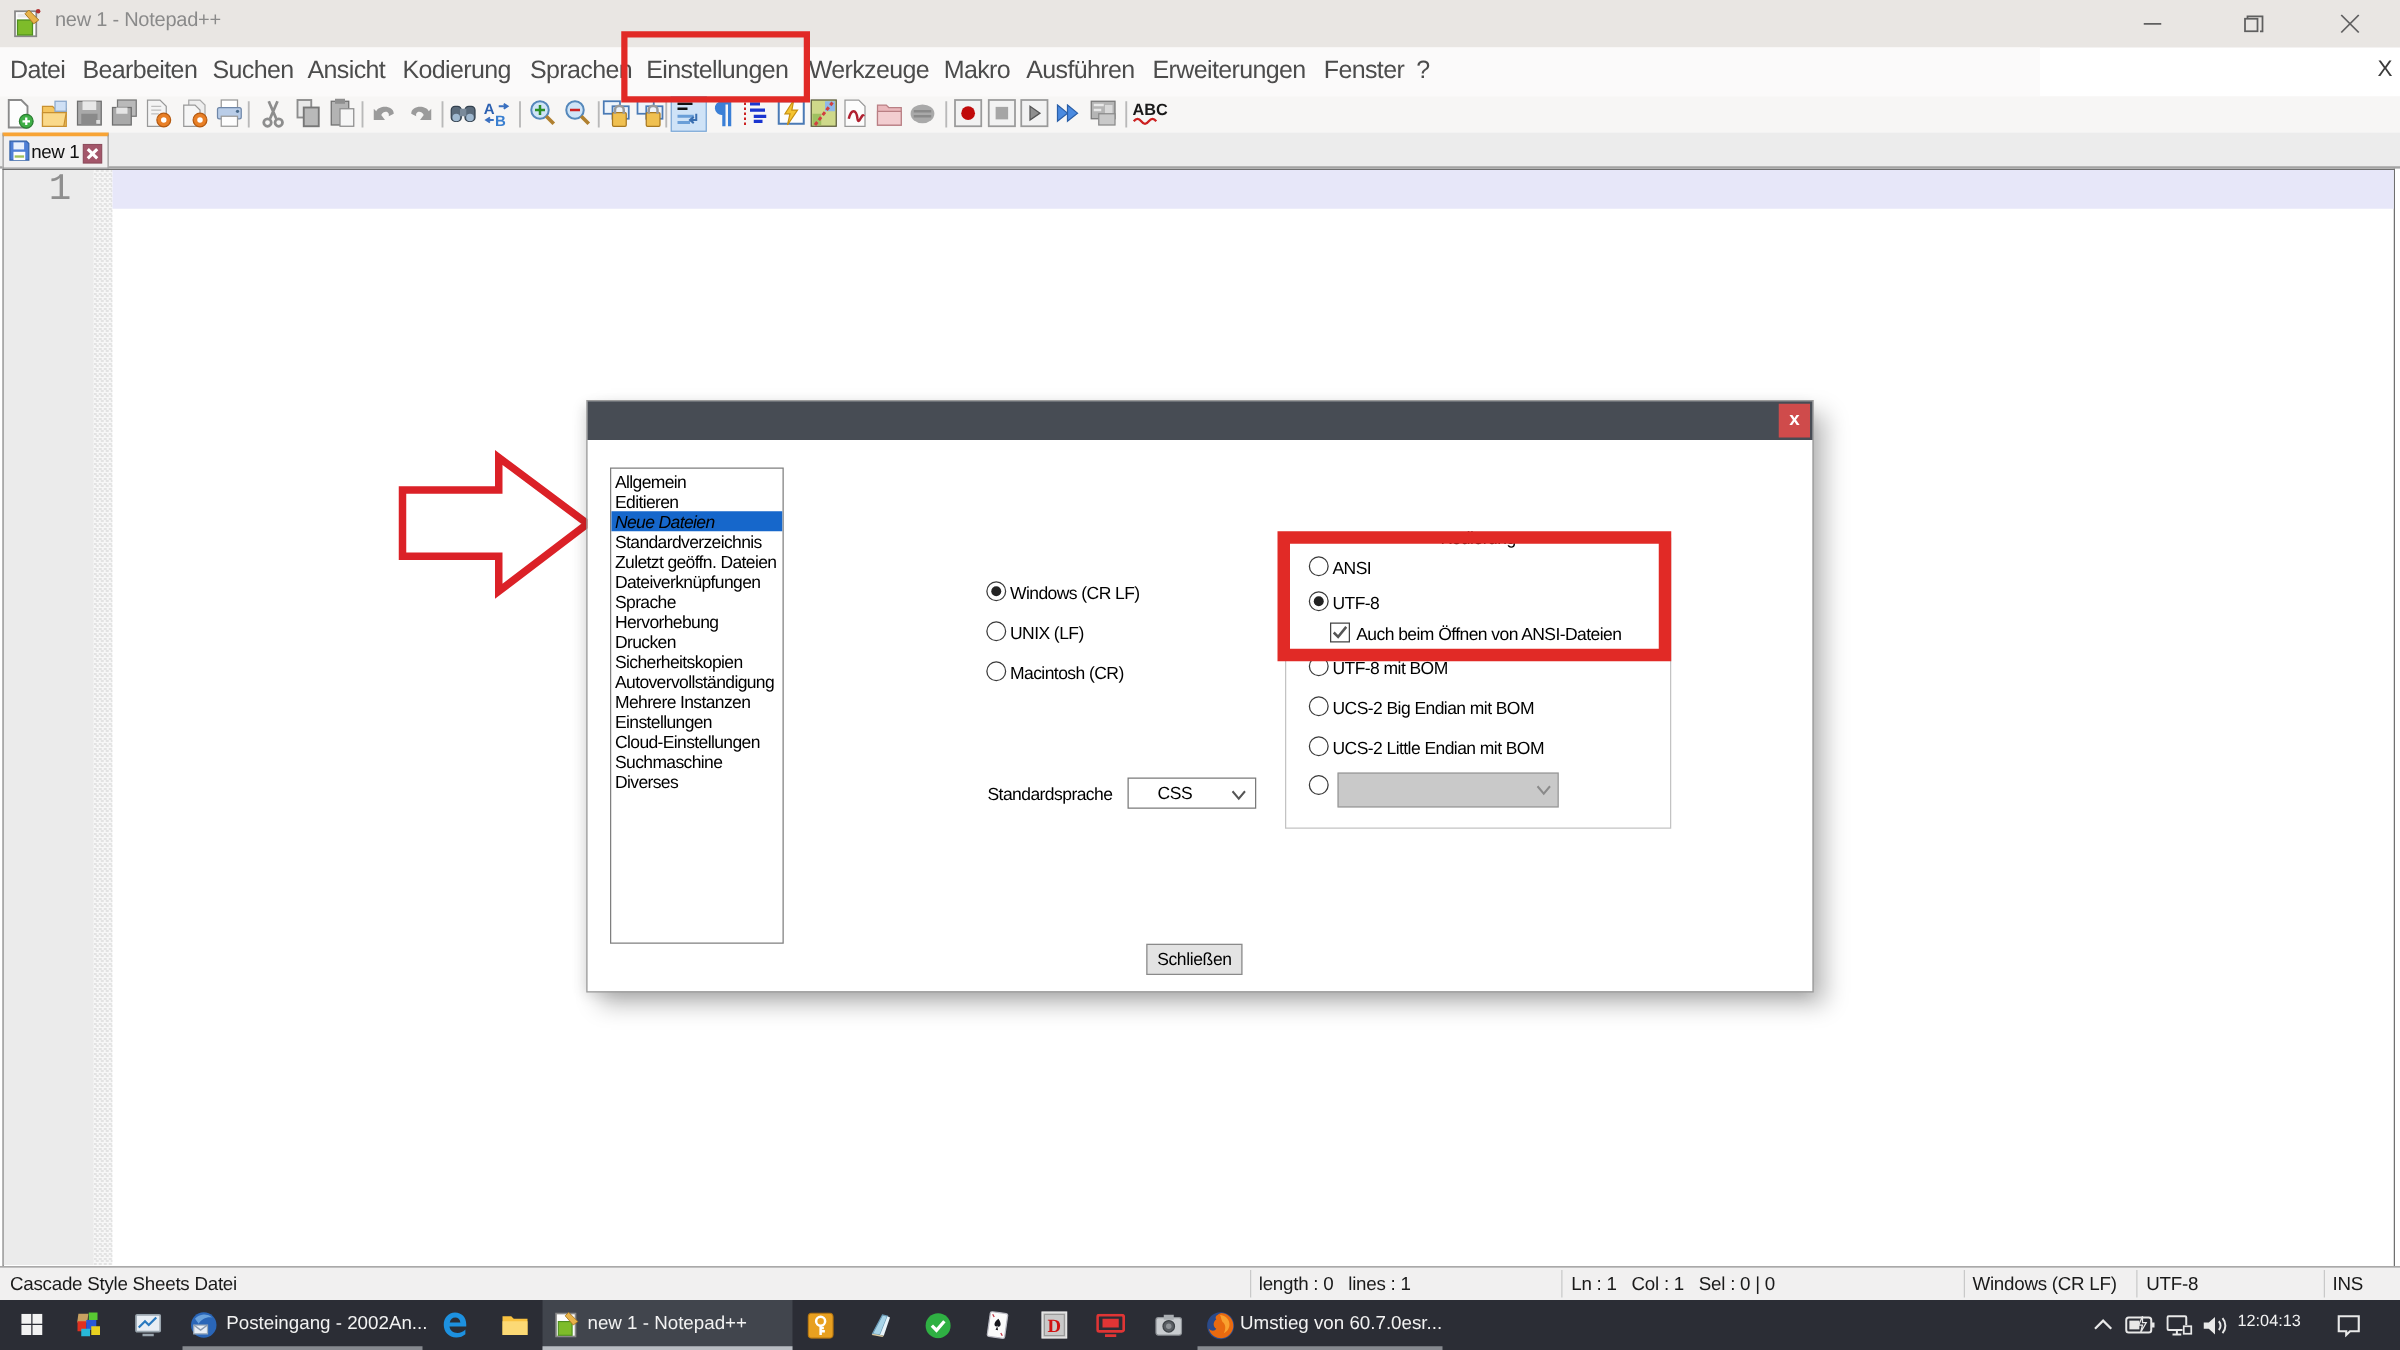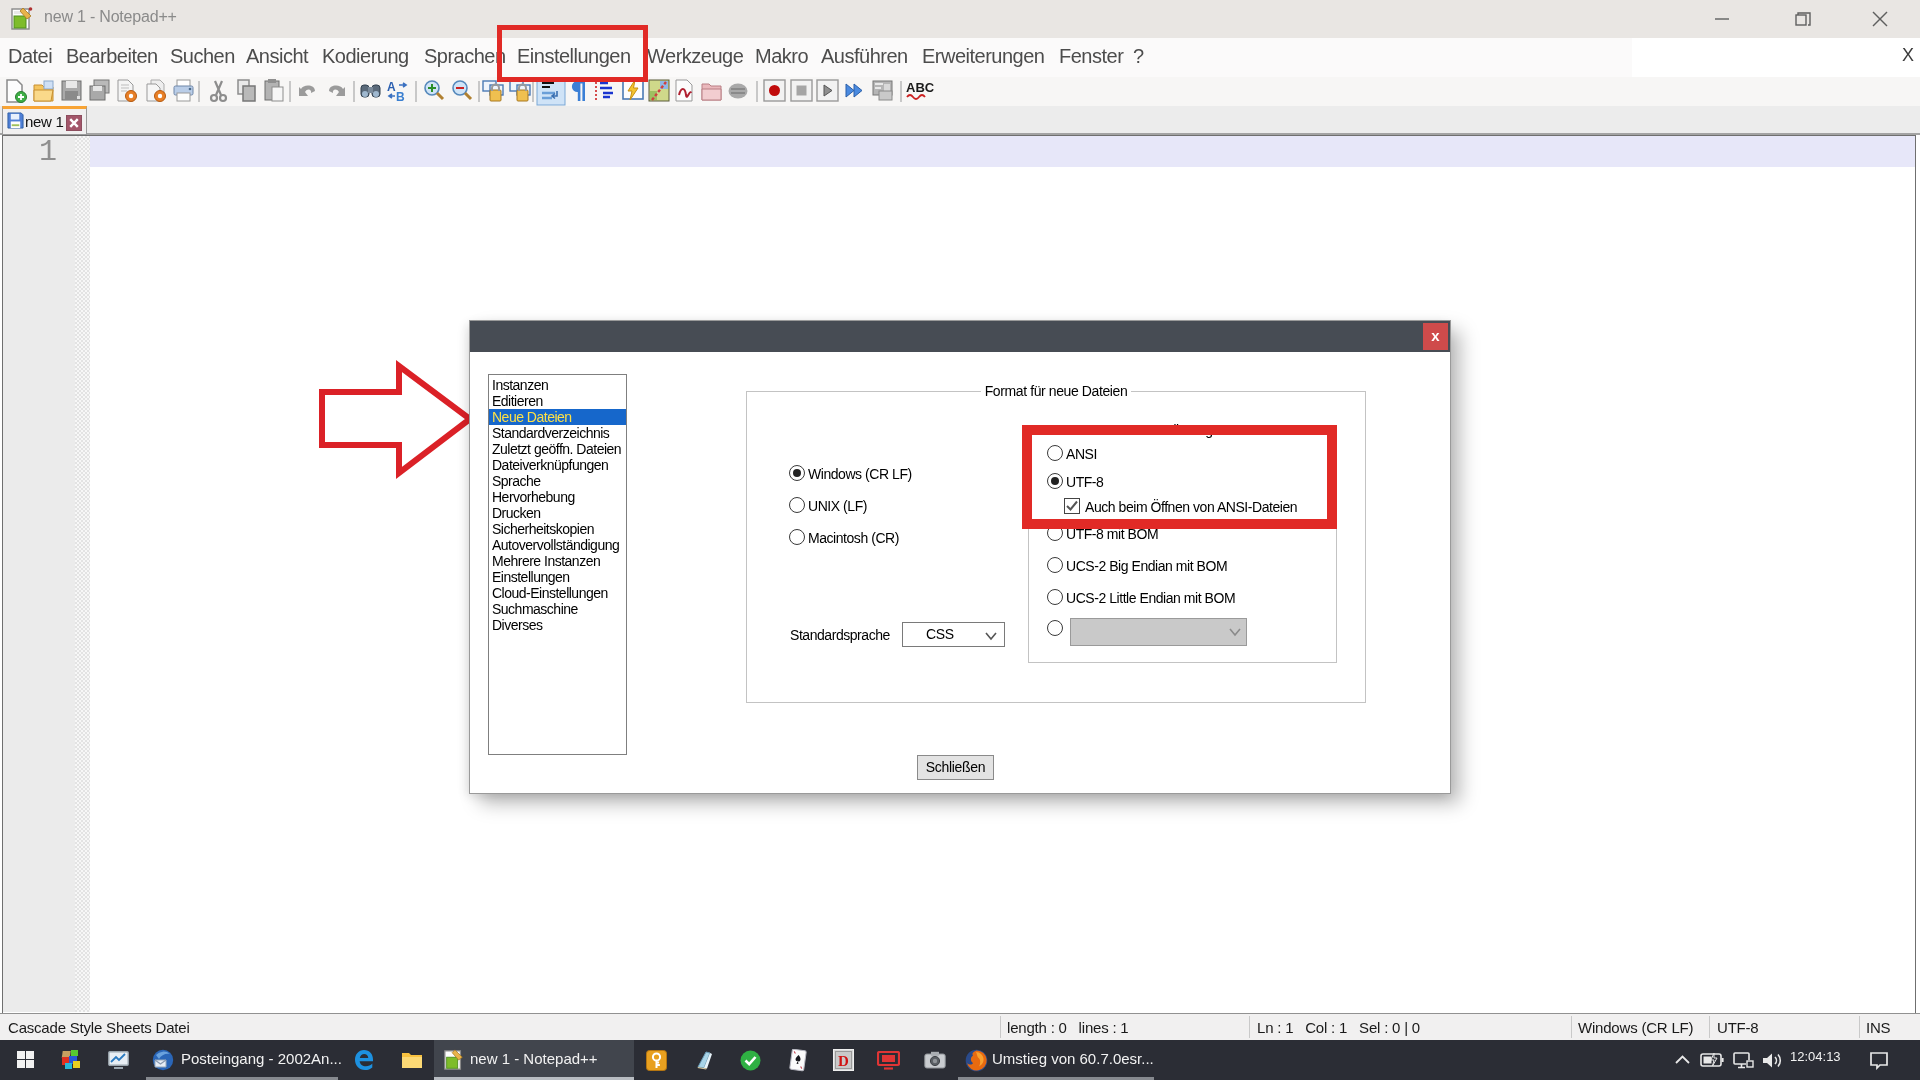--- a/index.html
+++ b/index.html
@@ -38,21 +38,21 @@
   .tbtext { position:absolute; top:10px; font-size:15px; color:#f2f2f2; white-space:nowrap; }
   
   #dialog { position:absolute; left:470px; top:321px; width:980px; height:472px; background:#fff;
      box-shadow:10px 10px 18px rgba(0,0,0,0.28), -3px 3px 10px rgba(0,0,0,0.12); outline:1px solid #9a9a9a; }
   #dlg-title { position:absolute; left:0; top:0; width:980px; height:31px; background:#474c54; }
   #dlg-x { position:absolute; left:953px; top:2px; width:25px; height:27px; background:#cf4b4b; color:#fff;
      font-size:15px; text-align:center; line-height:26px; font-weight:bold; }
   #dlist { position:absolute; left:18px; top:53px; width:139px; height:381px; border:1px solid #7f7f7f;
      font-size:14px; letter-spacing:-0.5px; color:#000; padding-top:2px; background:#fff; overflow:hidden; }
   .li { height:16px; line-height:16px; padding-left:3px; white-space:nowrap; }
-  .li.sel { background:#1667cb; color:#fde047; }
+  .li.sel { background:#1667cb; color:#000000;font-style:italic; }
   fieldset { position:absolute; border:1px solid #c3c3c3; }
   legend { font-size:14px; letter-spacing:-0.4px; color:#000; padding:0 4px; margin:0 auto; }
   .radio { position:absolute; width:16px; height:16px; border:1.5px solid #3a3a3a; border-radius:50%; background:#fff; }
   .radio.on::after { content:""; position:absolute; left:2.5px; top:2.5px; width:8px; height:8px; border-radius:50%; background:#222; }
   .dlabel { position:absolute; font-size:14px; letter-spacing:-0.45px; color:#000; white-space:nowrap; }
   #chk { position:absolute; width:16px; height:16px; border:1px solid #444; background:#fff; }
   #combo-css { position:absolute; left:432px; top:301px; width:103px; height:25px; border:1px solid #7a7a7a; background:#fff; font-size:14px; letter-spacing:-0.3px; }
   #combo-dis { position:absolute; left:600px; top:297px; width:177px; height:28px; border:1px solid #9a9a9a; background:#c9c9c9; }
   #btn-close { position:absolute; left:447px; top:434px; width:77px; height:25px; background:#e3e3e3; border:1px solid #8a8a8a; font-size:14px; letter-spacing:-0.3px; text-align:center; line-height:23px; color:#000;}
   
@@ -320,40 +320,37 @@
   <div id="hiline"></div>
   <div id="lnum">1</div>
 </div>
 <svg class="abs" style="left:315px;top:360px" width="165" height="120" viewBox="0 0 165 120">
   <polygon points="7,32 84,32 84,6 155,59 84,113 84,85 7,85" fill="#ffffff" stroke="#db2127" stroke-width="6" stroke-linejoin="miter"></polygon>
 </svg>
 <div id="dialog">
   <div id="dlg-title"></div>
   <div id="dlg-x">x</div>
   <div id="dlist">
-    <div class="li">Instanzen</div>
+    <div class="li">Allgemein</div>
     <div class="li">Editieren</div>
     <div class="li sel">Neue Dateien</div>
     <div class="li">Standardverzeichnis</div>
     <div class="li">Zuletzt geöffn. Dateien</div>
     <div class="li">Dateiverknüpfungen</div>
     <div class="li">Sprache</div>
     <div class="li">Hervorhebung</div>
     <div class="li">Drucken</div>
     <div class="li">Sicherheitskopien</div>
     <div class="li">Autovervollständigung</div>
     <div class="li">Mehrere Instanzen</div>
     <div class="li">Einstellungen</div>
     <div class="li">Cloud-Einstellungen</div>
     <div class="li">Suchmaschine</div>
     <div class="li">Diverses</div>
   </div>
-  <fieldset style="left:276px;top:62px;width:620px;height:320px">
-      <legend>Format für neue Dateien</legend>
-    </fieldset>
   <fieldset style="left:558px;top:101px;width:309px;height:241px">
       <legend>Kodierung</legend>
     </fieldset>
 
   <div class="radio on" style="left:319px;top:144px"></div>
   <div class="dlabel" style="left:338px;top:145px">Windows (CR LF)</div>
   <div class="radio" style="left:319px;top:176px"></div>
   <div class="dlabel" style="left:338px;top:177px">UNIX (LF)</div>
   <div class="radio" style="left:319px;top:208px"></div>
   <div class="dlabel" style="left:338px;top:209px">Macintosh (CR)</div>

